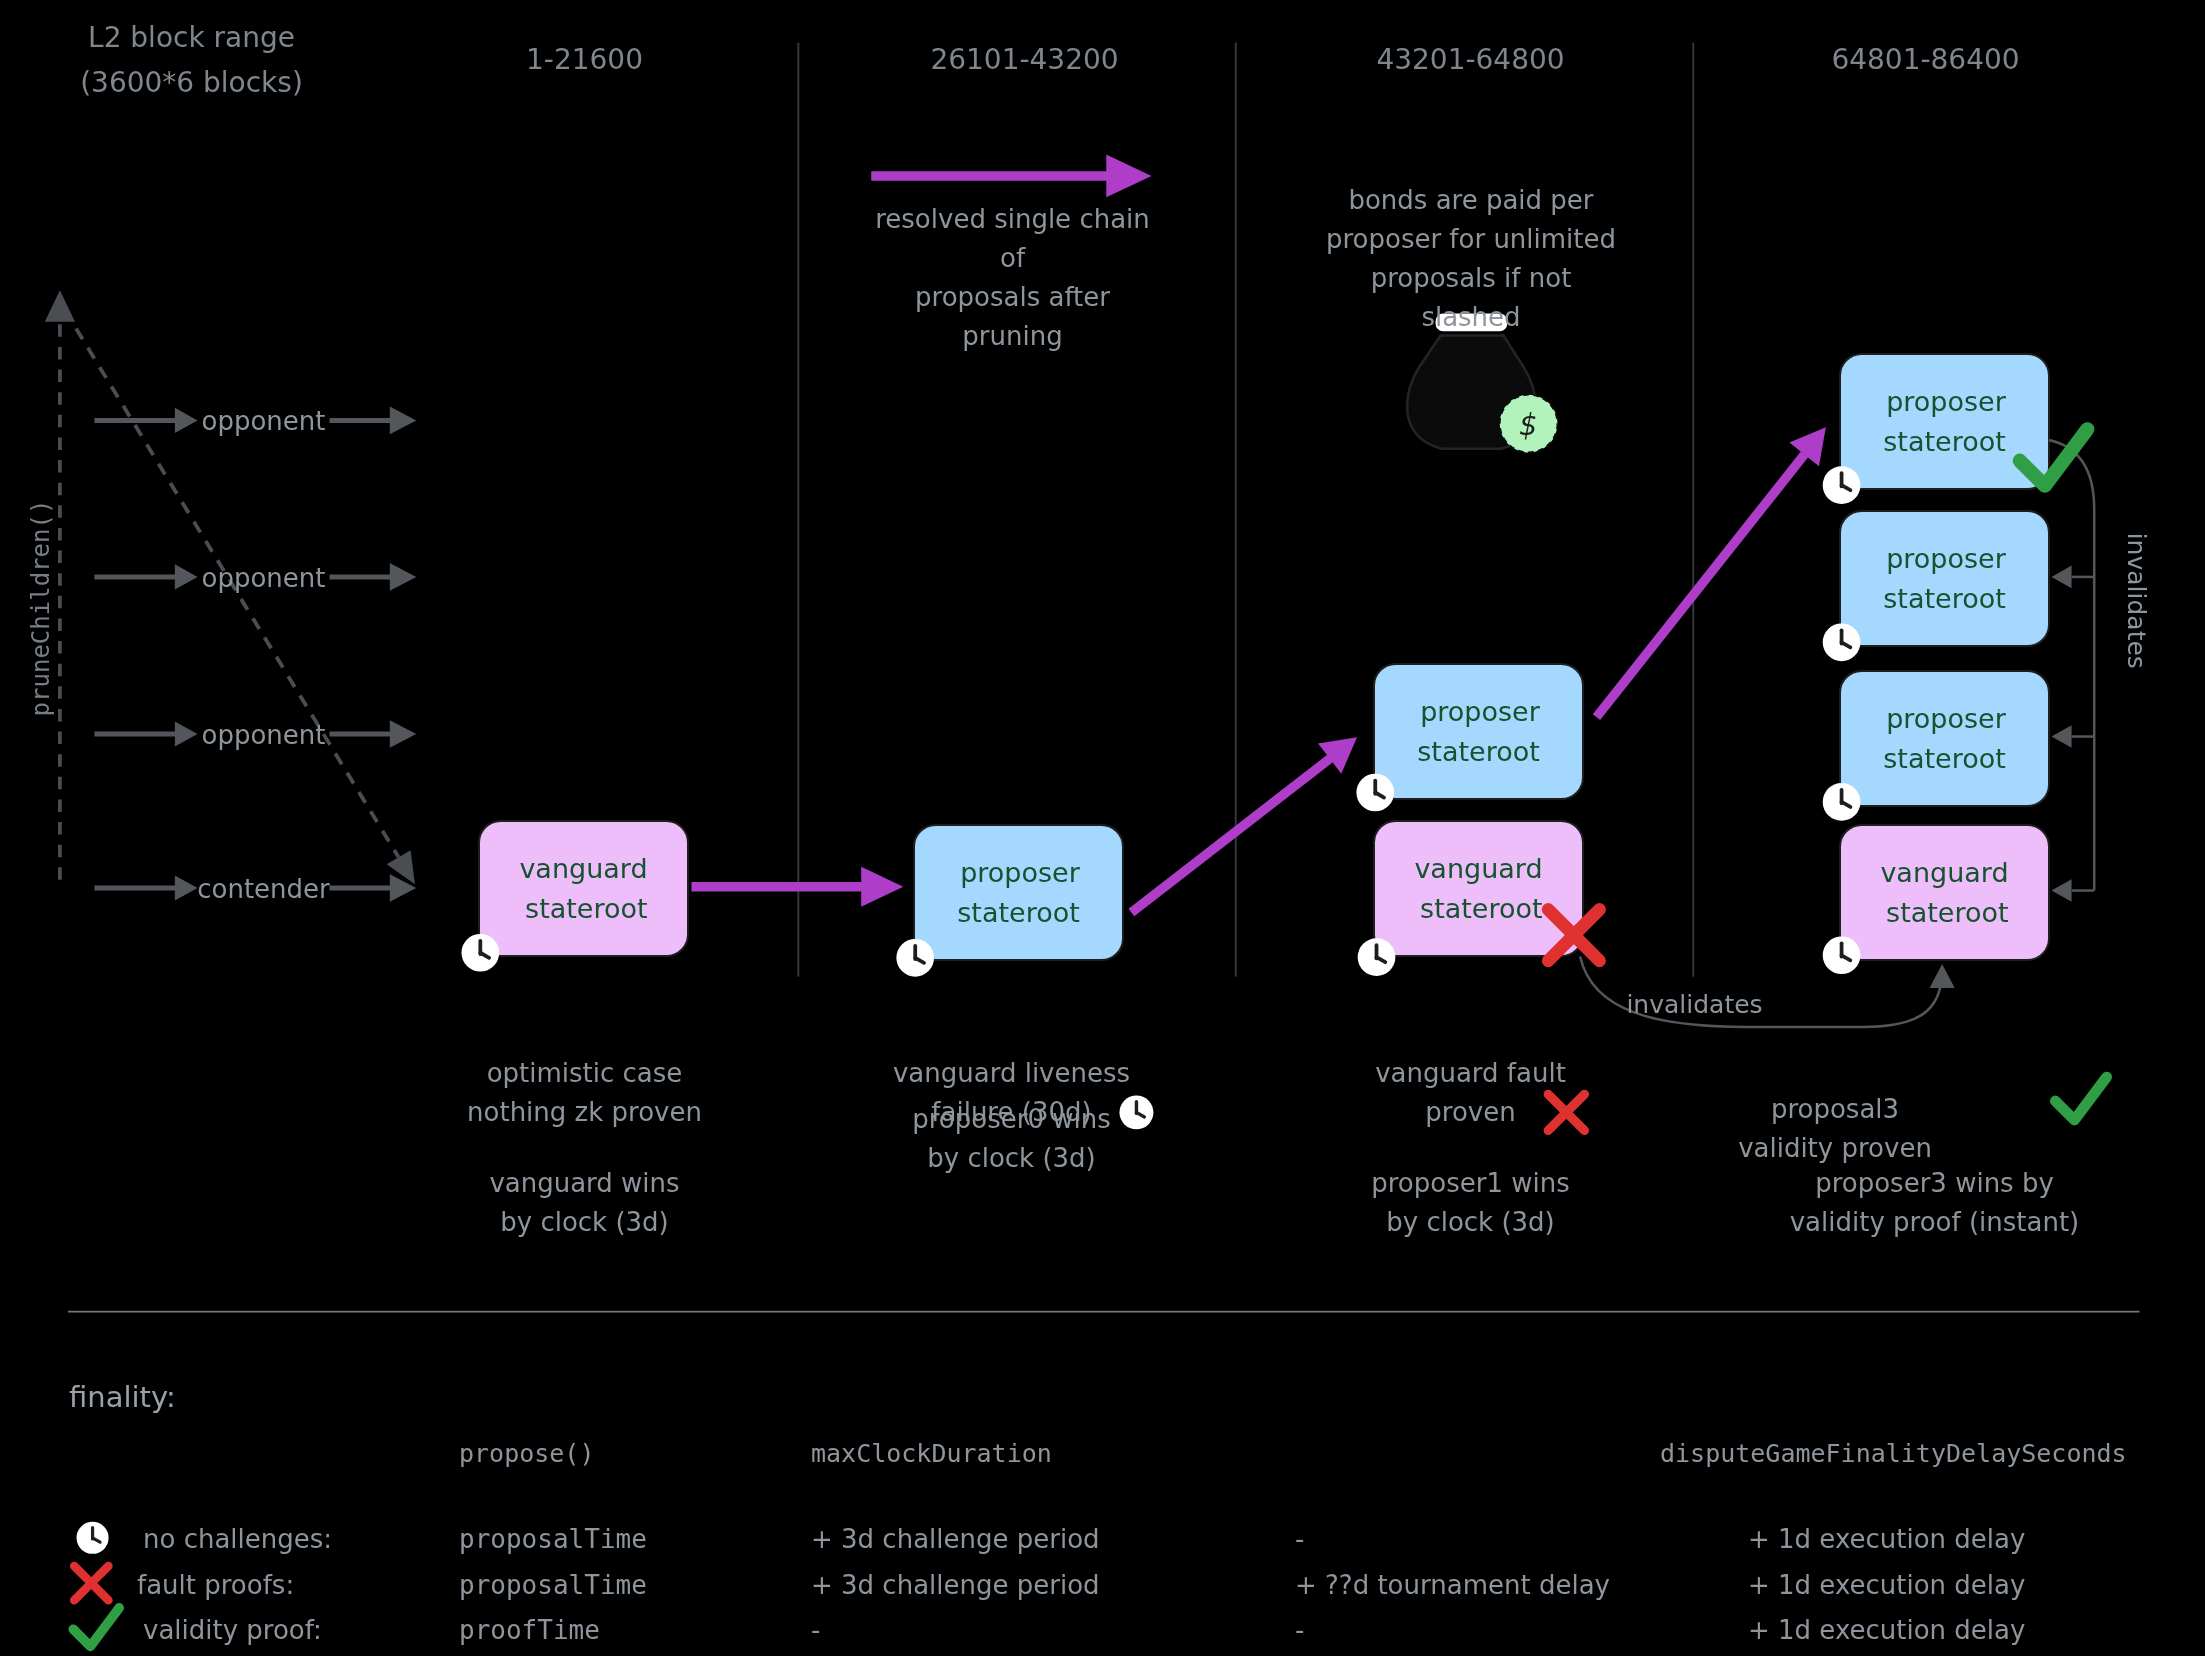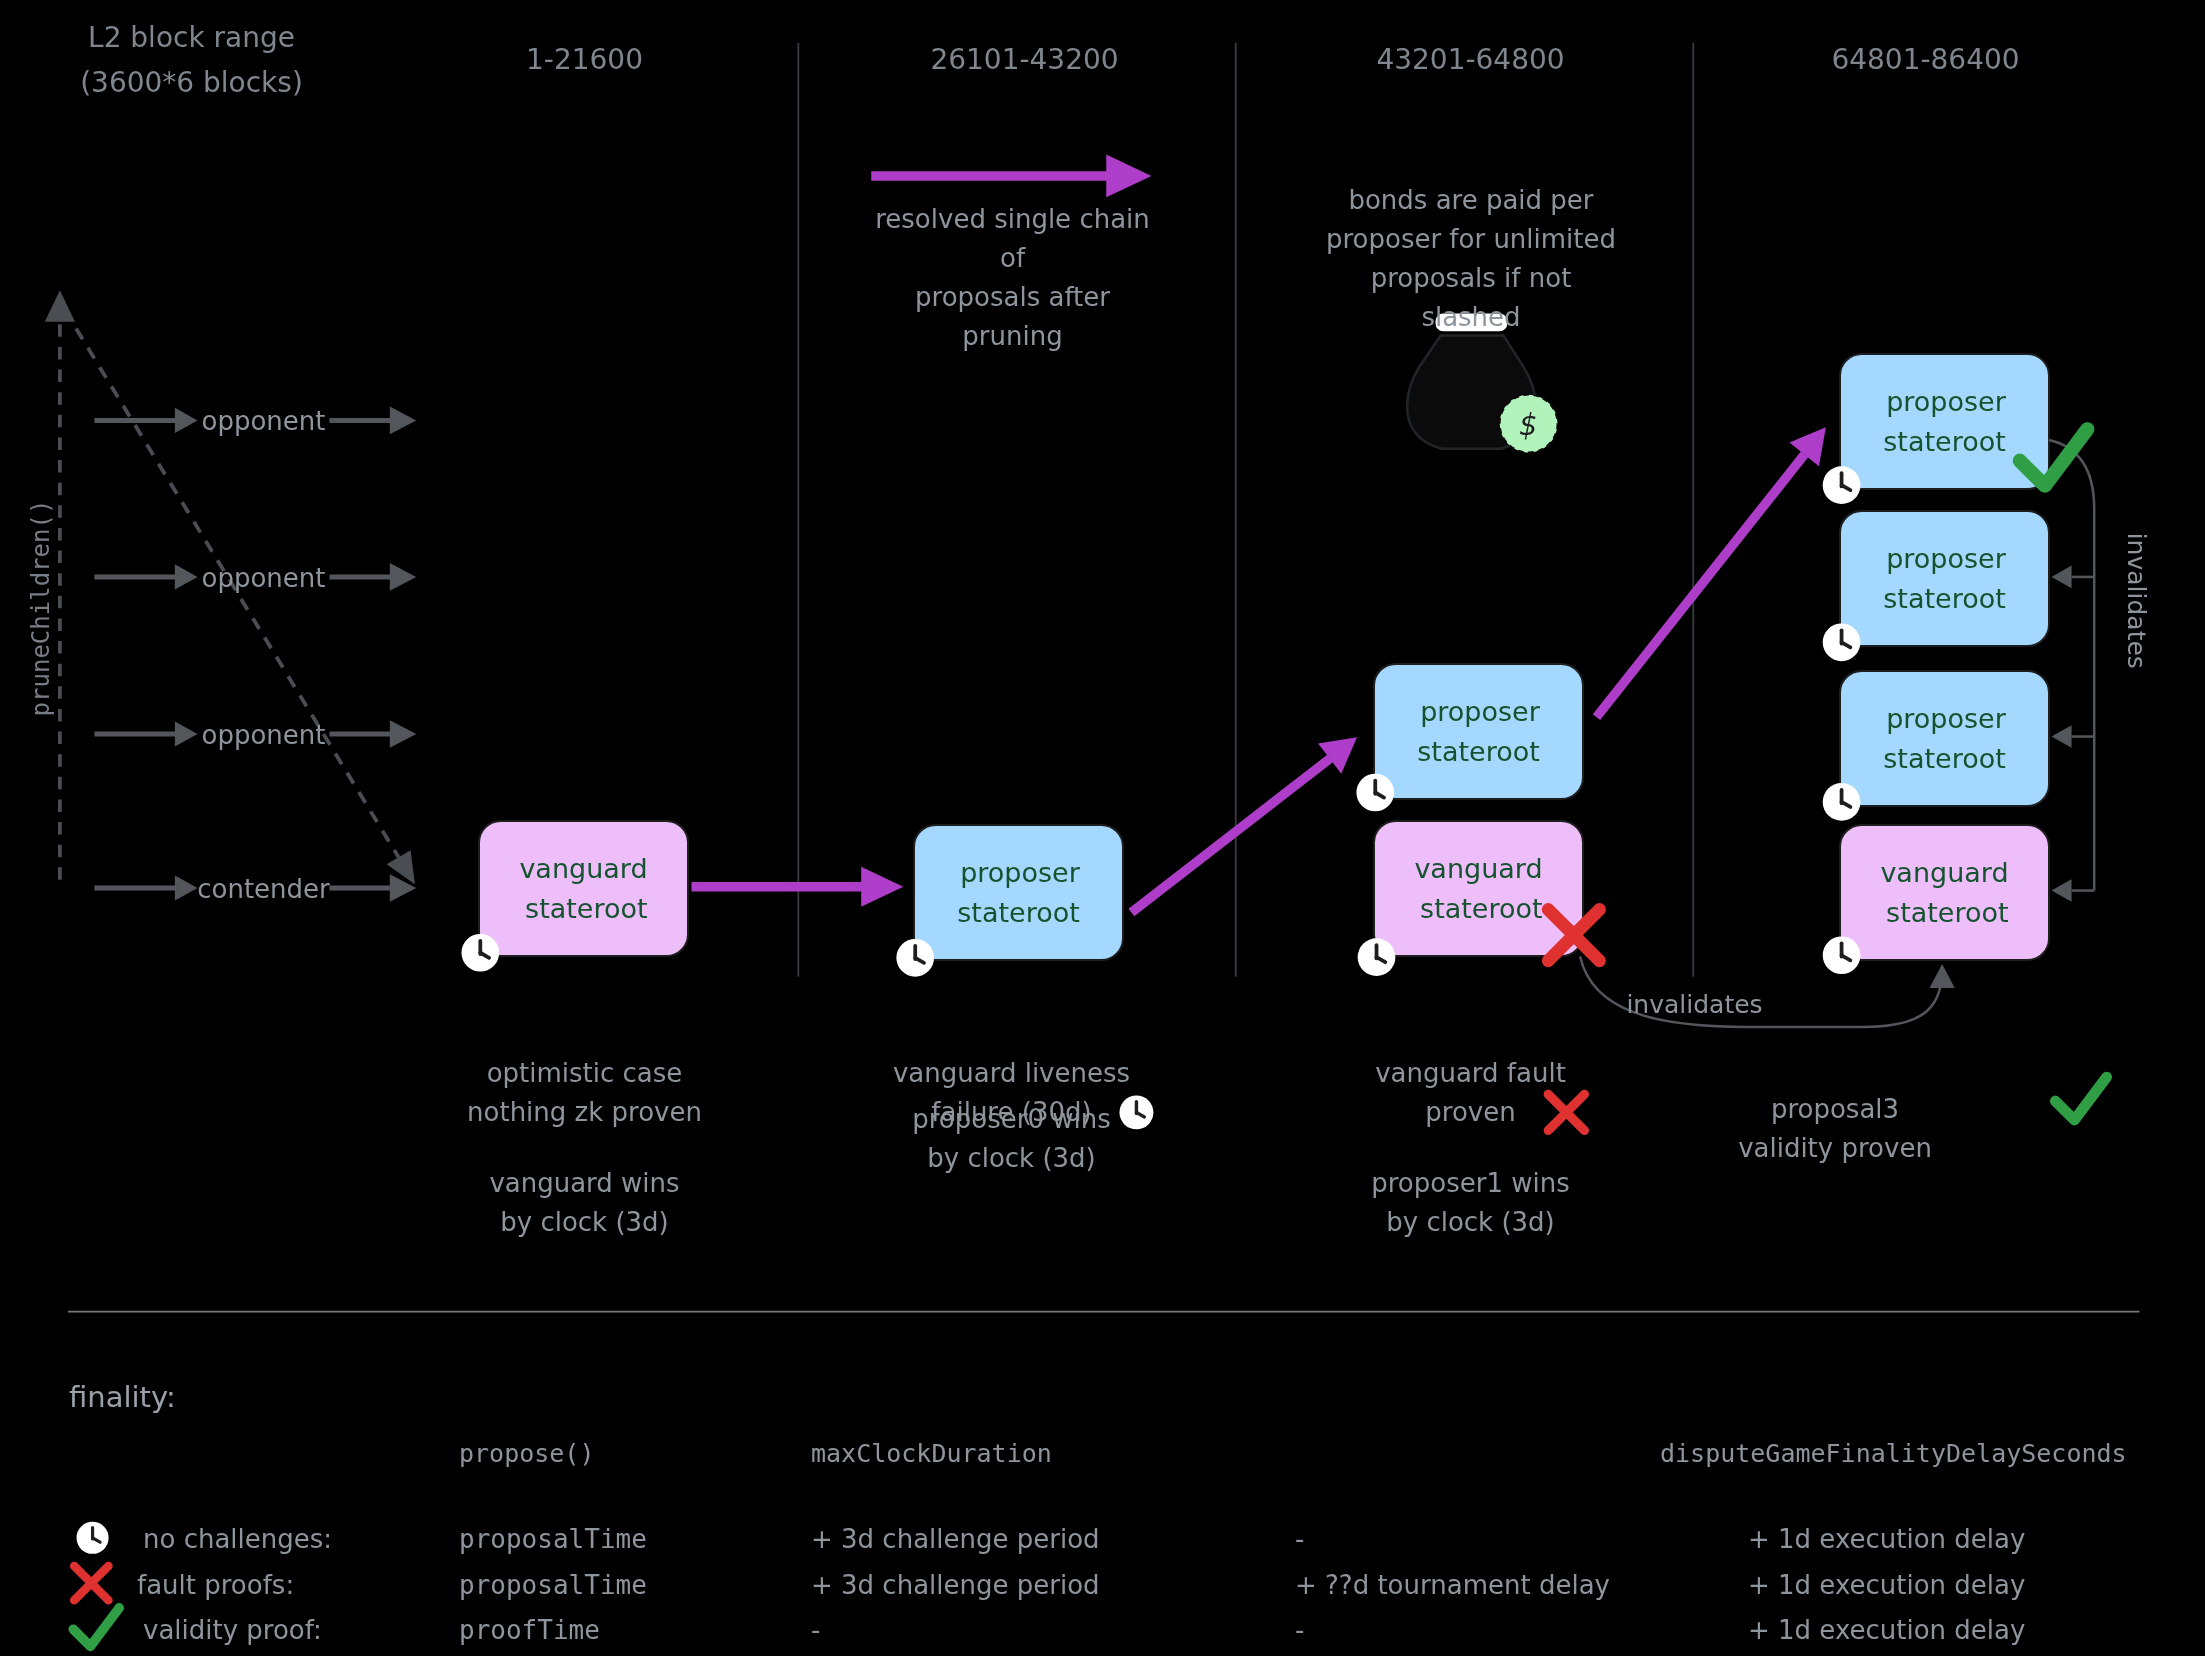--- a/index.html
+++ b/index.html
@@ -77,20 +77,22 @@
   <div class="abs txt pre layer-text" style="left:886px; top:1054px; width:251px; line-height:39px;">vanguard liveness
 failure (30d)</div>
   <div class="abs txt pre layer-text" style="left:886px; top:1100px; width:251px; line-height:39px;">proposer0 wins
 by clock (3d)</div>
   <div class="abs txt pre layer-text" style="left:1345px; top:1054px; width:251px; line-height:39px;">vanguard fault
 proven</div>
   <div class="abs txt pre layer-text" style="left:1345px; top:1164px; width:251px; line-height:39px;">proposer1 wins
 by clock (3d)</div>
   <div class="abs txt pre layer-text" style="left:1684px; top:1054px; width:302px; line-height:39px;margin-top:36px;">proposal3
 validity proven</div>
+  <div class="abs txt pre layer-text" style="left:1746px; top:1164px; width:377px; line-height:39px;">proposer3 wins by
+validity proof (instant)</div>
 
   <div class="abs layer-text" style="left:69px; top:1380px; font-size:29px; color:#9aa1a8;">finality:</div>
 
   <div class="cell mono c-center dim layer-text" style="left:459px; top:1436px; width:283px; font-size:25px;">propose()</div>
   <div class="cell mono c-center dim layer-text" style="left:811px; top:1436px; width:377px; font-size:25px;">maxClockDuration</div>
   <div class="cell mono c-center dim layer-text" style="left:1660px; top:1436px; width:553px; font-size:25px; white-space:nowrap;">disputeGameFinalityDelaySeconds</div>
 
   <div class="cell layer-text" style="left:143px; top:1521px; width:314px;">no challenges:</div>
   <div class="cell mono c-center layer-text" style="left:459px; top:1521px; width:283px;">proposalTime</div>
   <div class="cell c-center layer-text" style="left:811px; top:1521px; width:377px;">+ 3d challenge period</div>

